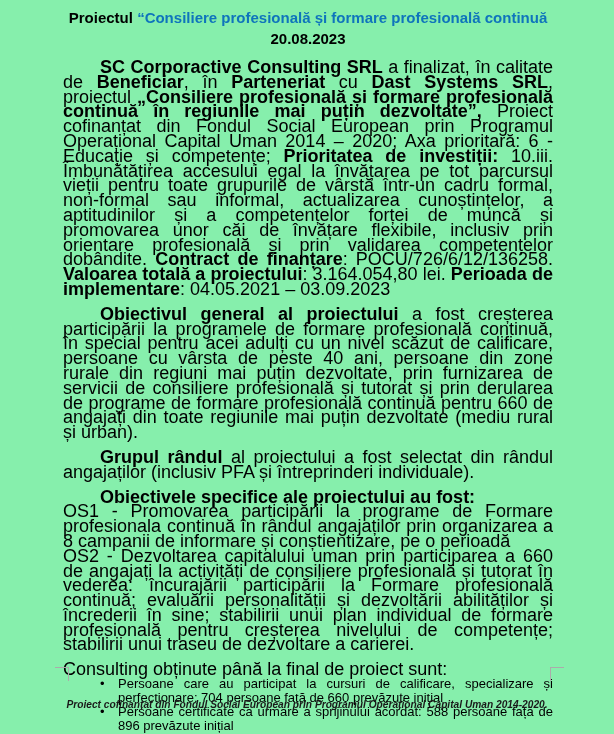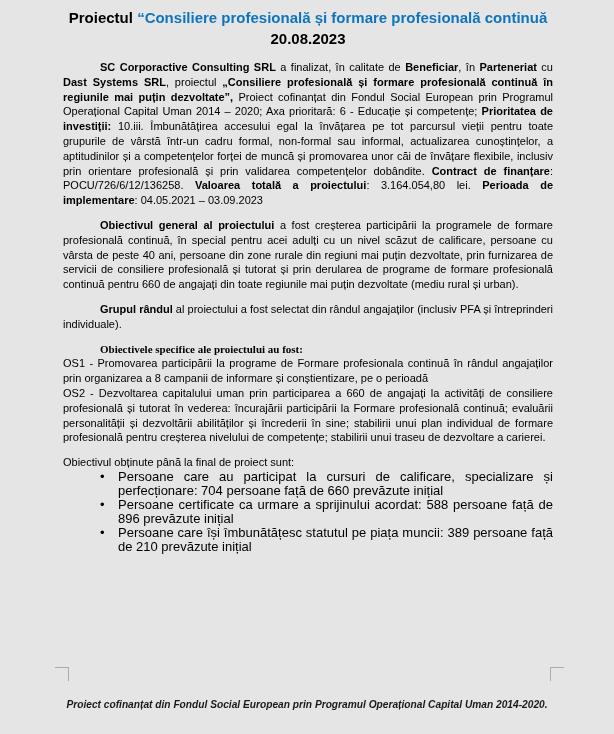--- a/index.html
+++ b/index.html
@@ -1,47 +1,47 @@
 <!DOCTYPE html>
 <html style="--accent: #0f74bc;"><head>
 <meta charset="utf-8">
 <style>
   html, body { margin: 0; padding: 0; background: #ffffff; }
   .page {
     position: relative;
     width: 614px;
     height: 734px;
-    background: #e5e5e5;
+    background: #86efac;
     font-family: "Liberation Sans", sans-serif;
     color: #000000;
     overflow: hidden;
   }
   .content {
     margin: 0 61px 0 63px;
     padding-top: 7px;
   }
   .title-block { margin-bottom: 11px; }
   .title-line {
     text-align: center;
     font-weight: bold;
     font-size: 15px;
     line-height: 21px;
     white-space: nowrap;
   }
   .blue { color: var(--accent, #0f74bc); }
   .b { font-weight: bold; }
   .para {
     margin: 0 0 10px 0;
-    font-size: 11px;
+    font-size: 18px;
     line-height: 14.8px;
   }
   .just { text-align: justify; }
   .indent { text-indent: 37px; }
   .tight { margin-bottom: 0; }
-  .heading-bold { font-weight: bold; font-family: Liberation Serif, serif; }
+  .heading-bold { font-weight: bold; }
   .results-intro { margin: 10px 0 0 0; }
   .bullets {
     margin: 0;
     padding: 0 0 0 55px;
     list-style: none;
   }
   .bullets li {
     position: relative;
     font-size: 13px;
     line-height: 14px;
@@ -98,21 +98,21 @@
 
     <p class="para just indent"><span class="b">Obiectivul general al proiectului</span><span> a fost creșterea participării la programele de formare profesională continuă, în special pentru acei adulți cu un nivel scăzut de calificare, persoane cu vârsta de peste 40 ani, persoane din zone rurale din regiuni mai puțin dezvoltate, prin furnizarea de servicii de consiliere profesională și tutorat și prin derularea de programe de formare profesională continuă pentru 660 de angajați din toate regiunile mai puțin dezvoltate (mediu rural și urban).</span></p>
 
     <p class="para just indent"><span class="b">Grupul rândul</span><span> al proiectului a fost selectat din rândul angajaților (inclusiv PFA și întreprinderi individuale).</span></p>
 
     <p class="para indent heading-bold tight">Obiectivele specifice ale proiectului au fost:</p>
 
     <p class="para just tight">OS1 - Promovarea participării la programe de Formare profesionala continuă în rândul angajaților prin organizarea a 8 campanii de informare și conștientizare, pe o perioadă</p>
     <p class="para just tight">OS2 - Dezvoltarea capitalului uman prin participarea a 660 de angajați la activități de consiliere profesională și tutorat în vederea: încurajării participării la Formare profesională continuă; evaluării personalității și dezvoltării abilităților și încrederii în sine; stabilirii unui plan individual de formare profesională pentru creșterea nivelului de competențe; stabilirii unui traseu de dezvoltare a carierei.</p>
 
-    <p class="para tight results-intro">Obiectivul obținute până la final de proiect sunt:</p>
+    <p class="para tight results-intro">Consulting obținute până la final de proiect sunt:</p>
 
     <ul class="bullets">
       <li>Persoane care au participat la cursuri de calificare, specializare și perfecționare: 704 persoane față de 660 prevăzute inițial</li>
       <li>Persoane certificate ca urmare a sprijinului acordat: 588 persoane față de 896 prevăzute inițial</li>
       <li>Persoane care își îmbunătățesc statutul pe piața muncii: 389 persoane față de 210 prevăzute inițial</li>
     </ul>
 
   </div>
 
   <div class="crop-mark crop-left"></div>

